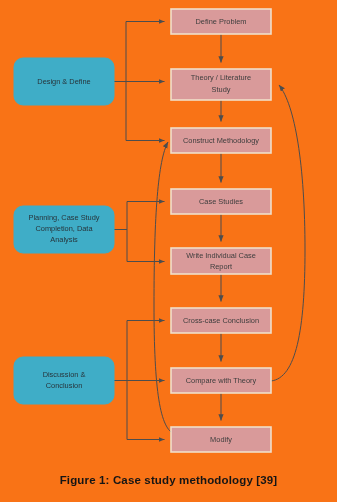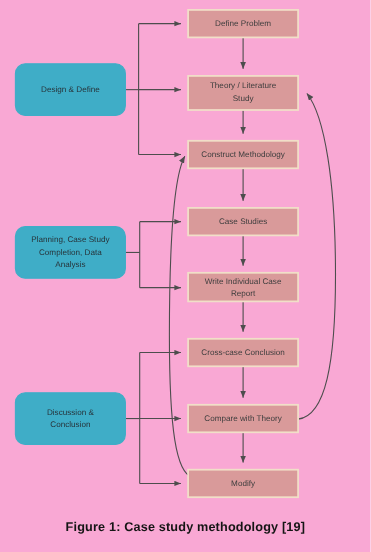--- a/index.html
+++ b/index.html
@@ -11,21 +11,21 @@
     width: 337px;
     height: 502px;
     font-family: "Liberation Sans", sans-serif;
     overflow: hidden;
     position: relative;
   }
   #figure-root {
     position: relative;
     width: 337px;
     height: 502px;
-    background: #f9a8d4;
+    background: #f97316;
   }
   #diagram-svg {
     position: absolute;
     left: 0;
     top: 0;
     width: 337px;
     height: 466px;
     display: block;
   }
   .node-label {
@@ -171,15 +171,15 @@
       </g>
 
       <g>
         <rect x="14" y="357" width="100" height="47" rx="9" ry="9" fill="#3fadc7" stroke="#3fadc7" stroke-width="1"></rect>
         <text class="phase-label" x="64" y="375">Discussion &amp;</text>
         <text class="phase-label" x="64" y="386">Conclusion</text>
       </g>
     </g>
   </svg>
 
-  <div class="caption">Figure 1: Case study methodology [19]</div>
+  <div class="caption">Figure 1: Case study methodology [39]</div>
 
 </div>
 
 </body></html>

